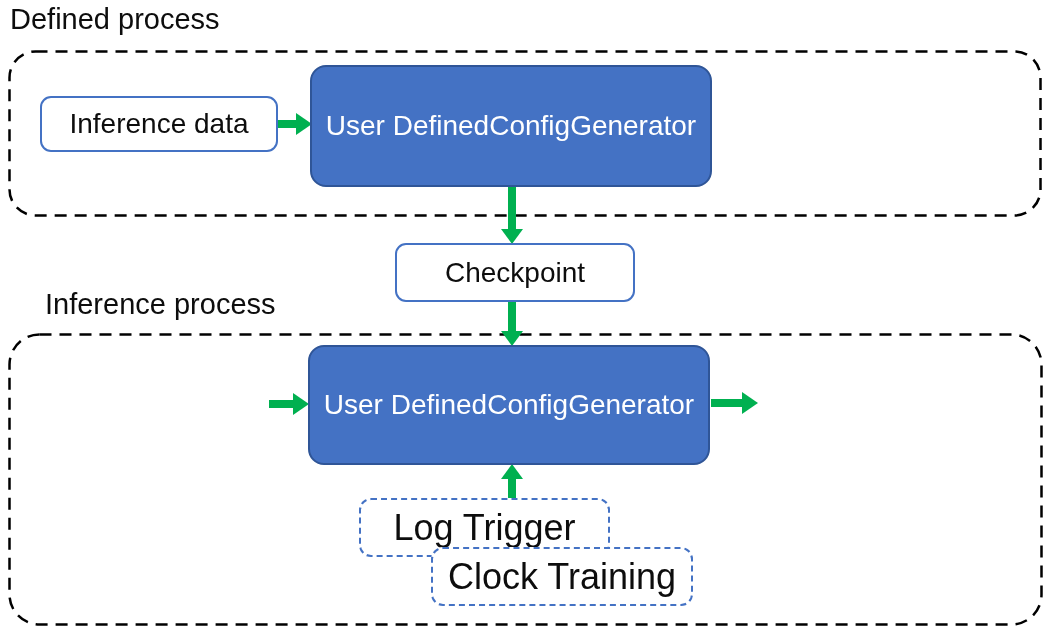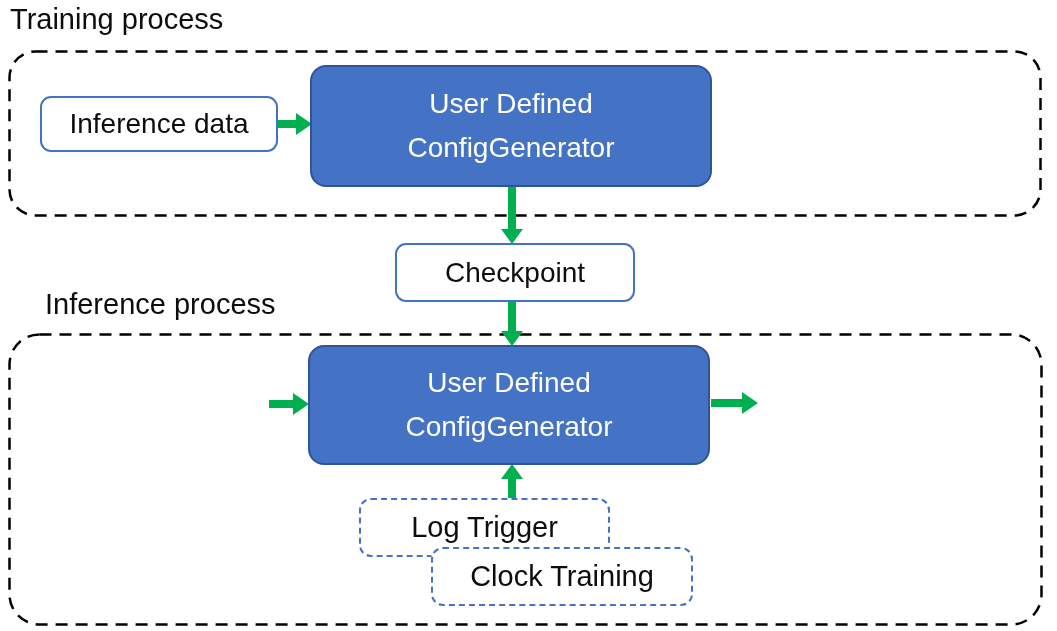--- a/index.html
+++ b/index.html
@@ -42,38 +42,38 @@
     color: var(--text-dark);
     white-space: nowrap;
     z-index: 3;
   }
   .blue-box {
     position: absolute;
     background: var(--blue-fill);
     border: 2px solid var(--blue-border);
     border-radius: 16px;
     display: flex;
-    flex-direction: column;
+    flex-direction: row;
     align-items: center;
     justify-content: center;
     font-size: 28px;
     line-height: 44px;
     color: var(--text-light);
     text-align: center;
     z-index: 3;
   }
   .trigger-box {
     position: absolute;
     background: #ffffff;
     border: 2px dashed var(--outline-blue);
     border-radius: 12px;
     display: flex;
     align-items: center;
     justify-content: center;
-    font-size: 29px;
+    font-size: 36px;
     color: var(--text-dark);
     white-space: nowrap;
   }
   .arrow { position: absolute; z-index: 2; }
   .arrow .shaft { position: absolute; background: var(--green); }
   .arrow .head { position: absolute; width: 0; height: 0; }
   
   .arrow.right .shaft { left: 0; top: 7px; height: 8px; right: 14px; }
   .arrow.right .head {
     right: 0; top: 0;
@@ -96,21 +96,21 @@
     border-bottom: 15px solid var(--green);
     border-left: 11px solid transparent;
     border-right: 11px solid transparent;
   }
 </style>
 </head>
 <body>
 
 <div class="canvas">
 
-  <div class="section-label" style="left:10px; top:3px;">Training process</div>
+  <div class="section-label" style="left:10px; top:3px;">Defined process</div>
 
   <svg class="container-svg" style="left:8px; top:50px;" width="1034" height="167">
     <rect x="1.5" y="1.5" width="1031" height="164" rx="26" fill="none" stroke="#000000" stroke-width="2.5" stroke-dasharray="12 8"></rect>
   </svg>
 
   <div class="white-box" style="left:40px; top:96px; width:238px; height:56px;">
     <span>Inference data</span>
   </div>
 
   <div class="arrow right" style="left:277px; top:113px; width:35px; height:22px;">

